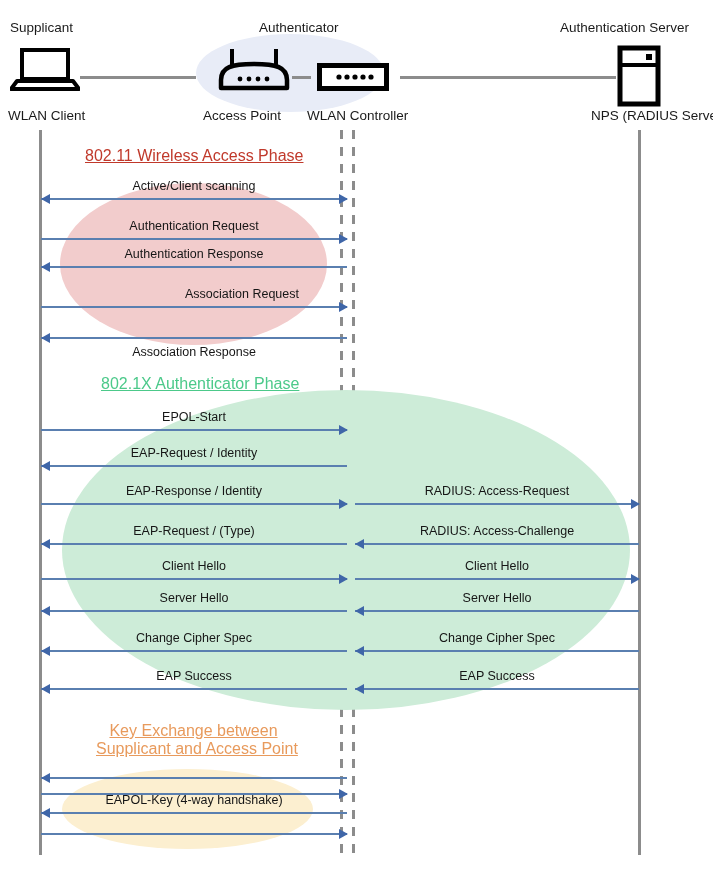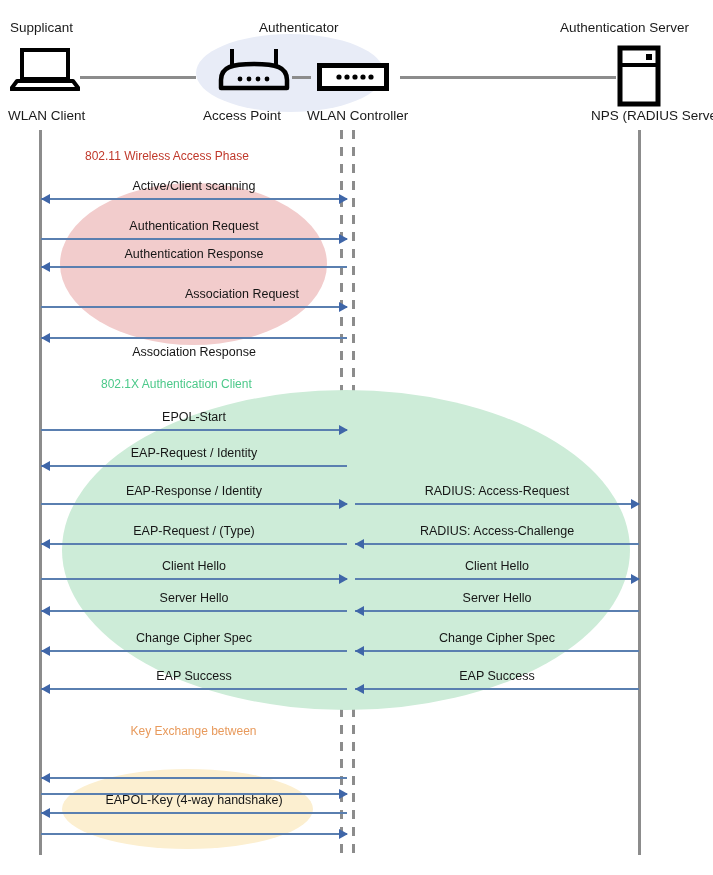--- a/index.html
+++ b/index.html
@@ -38,22 +38,23 @@
   }
 
   
   .phase-ellipse{position:absolute;border-radius:50%;}
   .ellipse-wireless{left:60px;top:183px;width:267px;height:162px;background:#f2cccc;}
   .ellipse-dot1x{left:62px;top:390px;width:568px;height:320px;background:#cdecd8;}
   .ellipse-keyex{left:62px;top:769px;width:251px;height:80px;background:#fcefd0;}
 
   
   .phase-label{
-    position:absolute;font-size:12px;text-align:center;white-space:nowrap;
+    position:absolute;font-size:16px;text-align:center;white-space:nowrap;
     line-height:18px;
+    text-decoration:underline;
   }
 
   
   .msg-label{
     position:absolute;font-size:12.5px;color:#161616;text-align:center;
     white-space:nowrap;transform:translateX(-50%);
   }
   .arrow-line{
     position:absolute;height:2px;background:#5a7fb0;
   }
@@ -128,23 +129,24 @@
   <div class="lifeline-solid" style="left:39px;top:130px;height:725px;"></div>
   <div class="lifeline-dash" style="left:340px;top:130px;height:725px;"></div>
   <div class="lifeline-dash" style="left:352px;top:130px;height:725px;"></div>
   <div class="lifeline-solid" style="left:638px;top:130px;height:725px;"></div>
 
   <div class="phase-ellipse ellipse-wireless"></div>
   <div class="phase-ellipse ellipse-dot1x"></div>
   <div class="phase-ellipse ellipse-keyex"></div>
 
   <div class="phase-label" style="left:85px;top:147px;color:#c0392b;">802.11 Wireless Access Phase</div>
-  <div class="phase-label" style="left:101px;top:375px;color:#4cc98a;">802.1X Authentication Client</div>
+  <div class="phase-label" style="left:101px;top:375px;color:#4cc98a;">802.1X Authenticator Phase</div>
   <div class="phase-label" style="left:96px;top:722px;color:#e89a5c;width:195px;text-align:center;">
     <div>Key Exchange between</div>
+    <div>Supplicant and Access Point</div>
   </div>
 
   <div id="msg-layer-left">
       <div class="arrow-line" style="left: 41px; top: 198px; width: 306px;"></div>
       <div class="arrow-head right" style="left: 339px; top: 194px;"></div>
       <div class="arrow-head left" style="left: 41px; top: 194px;"></div>
       <div class="msg-label" style="left: 194px; top: 179px;">Active/Client scanning</div>
       <div class="arrow-line" style="left: 41px; top: 238px; width: 306px;"></div>
       <div class="arrow-head right" style="left: 339px; top: 234px;"></div>
       <div class="msg-label" style="left: 194px; top: 219px;">Authentication Request</div>

